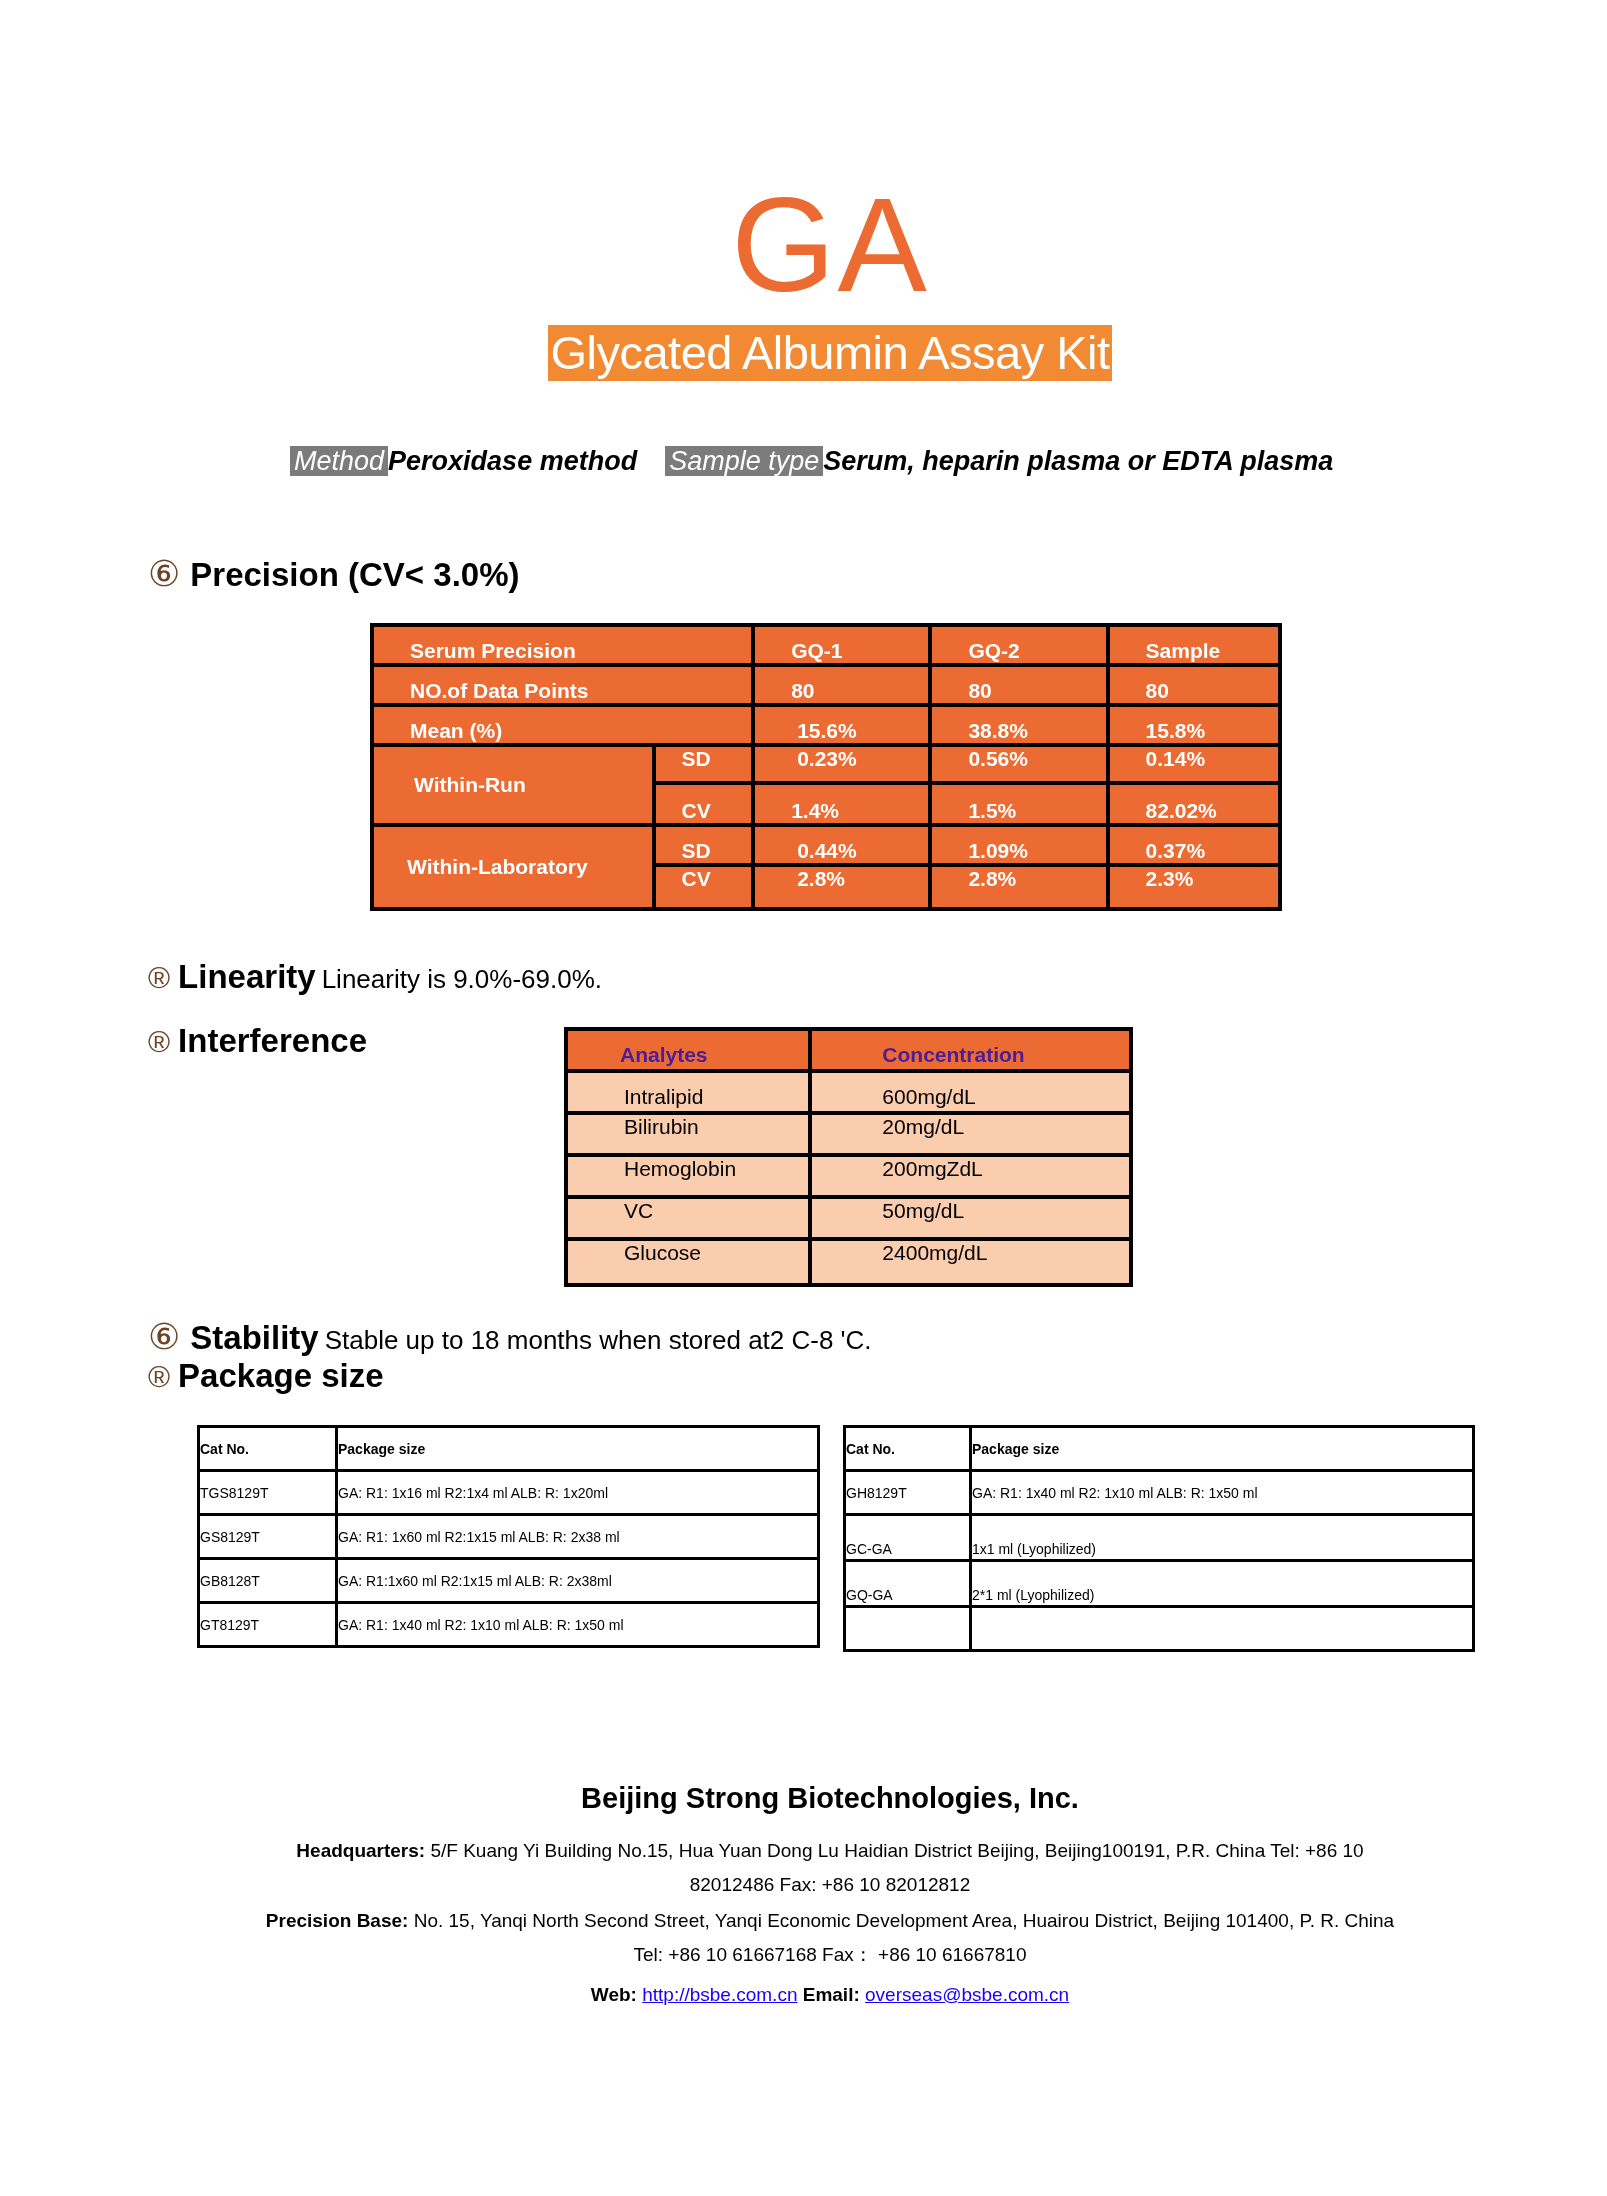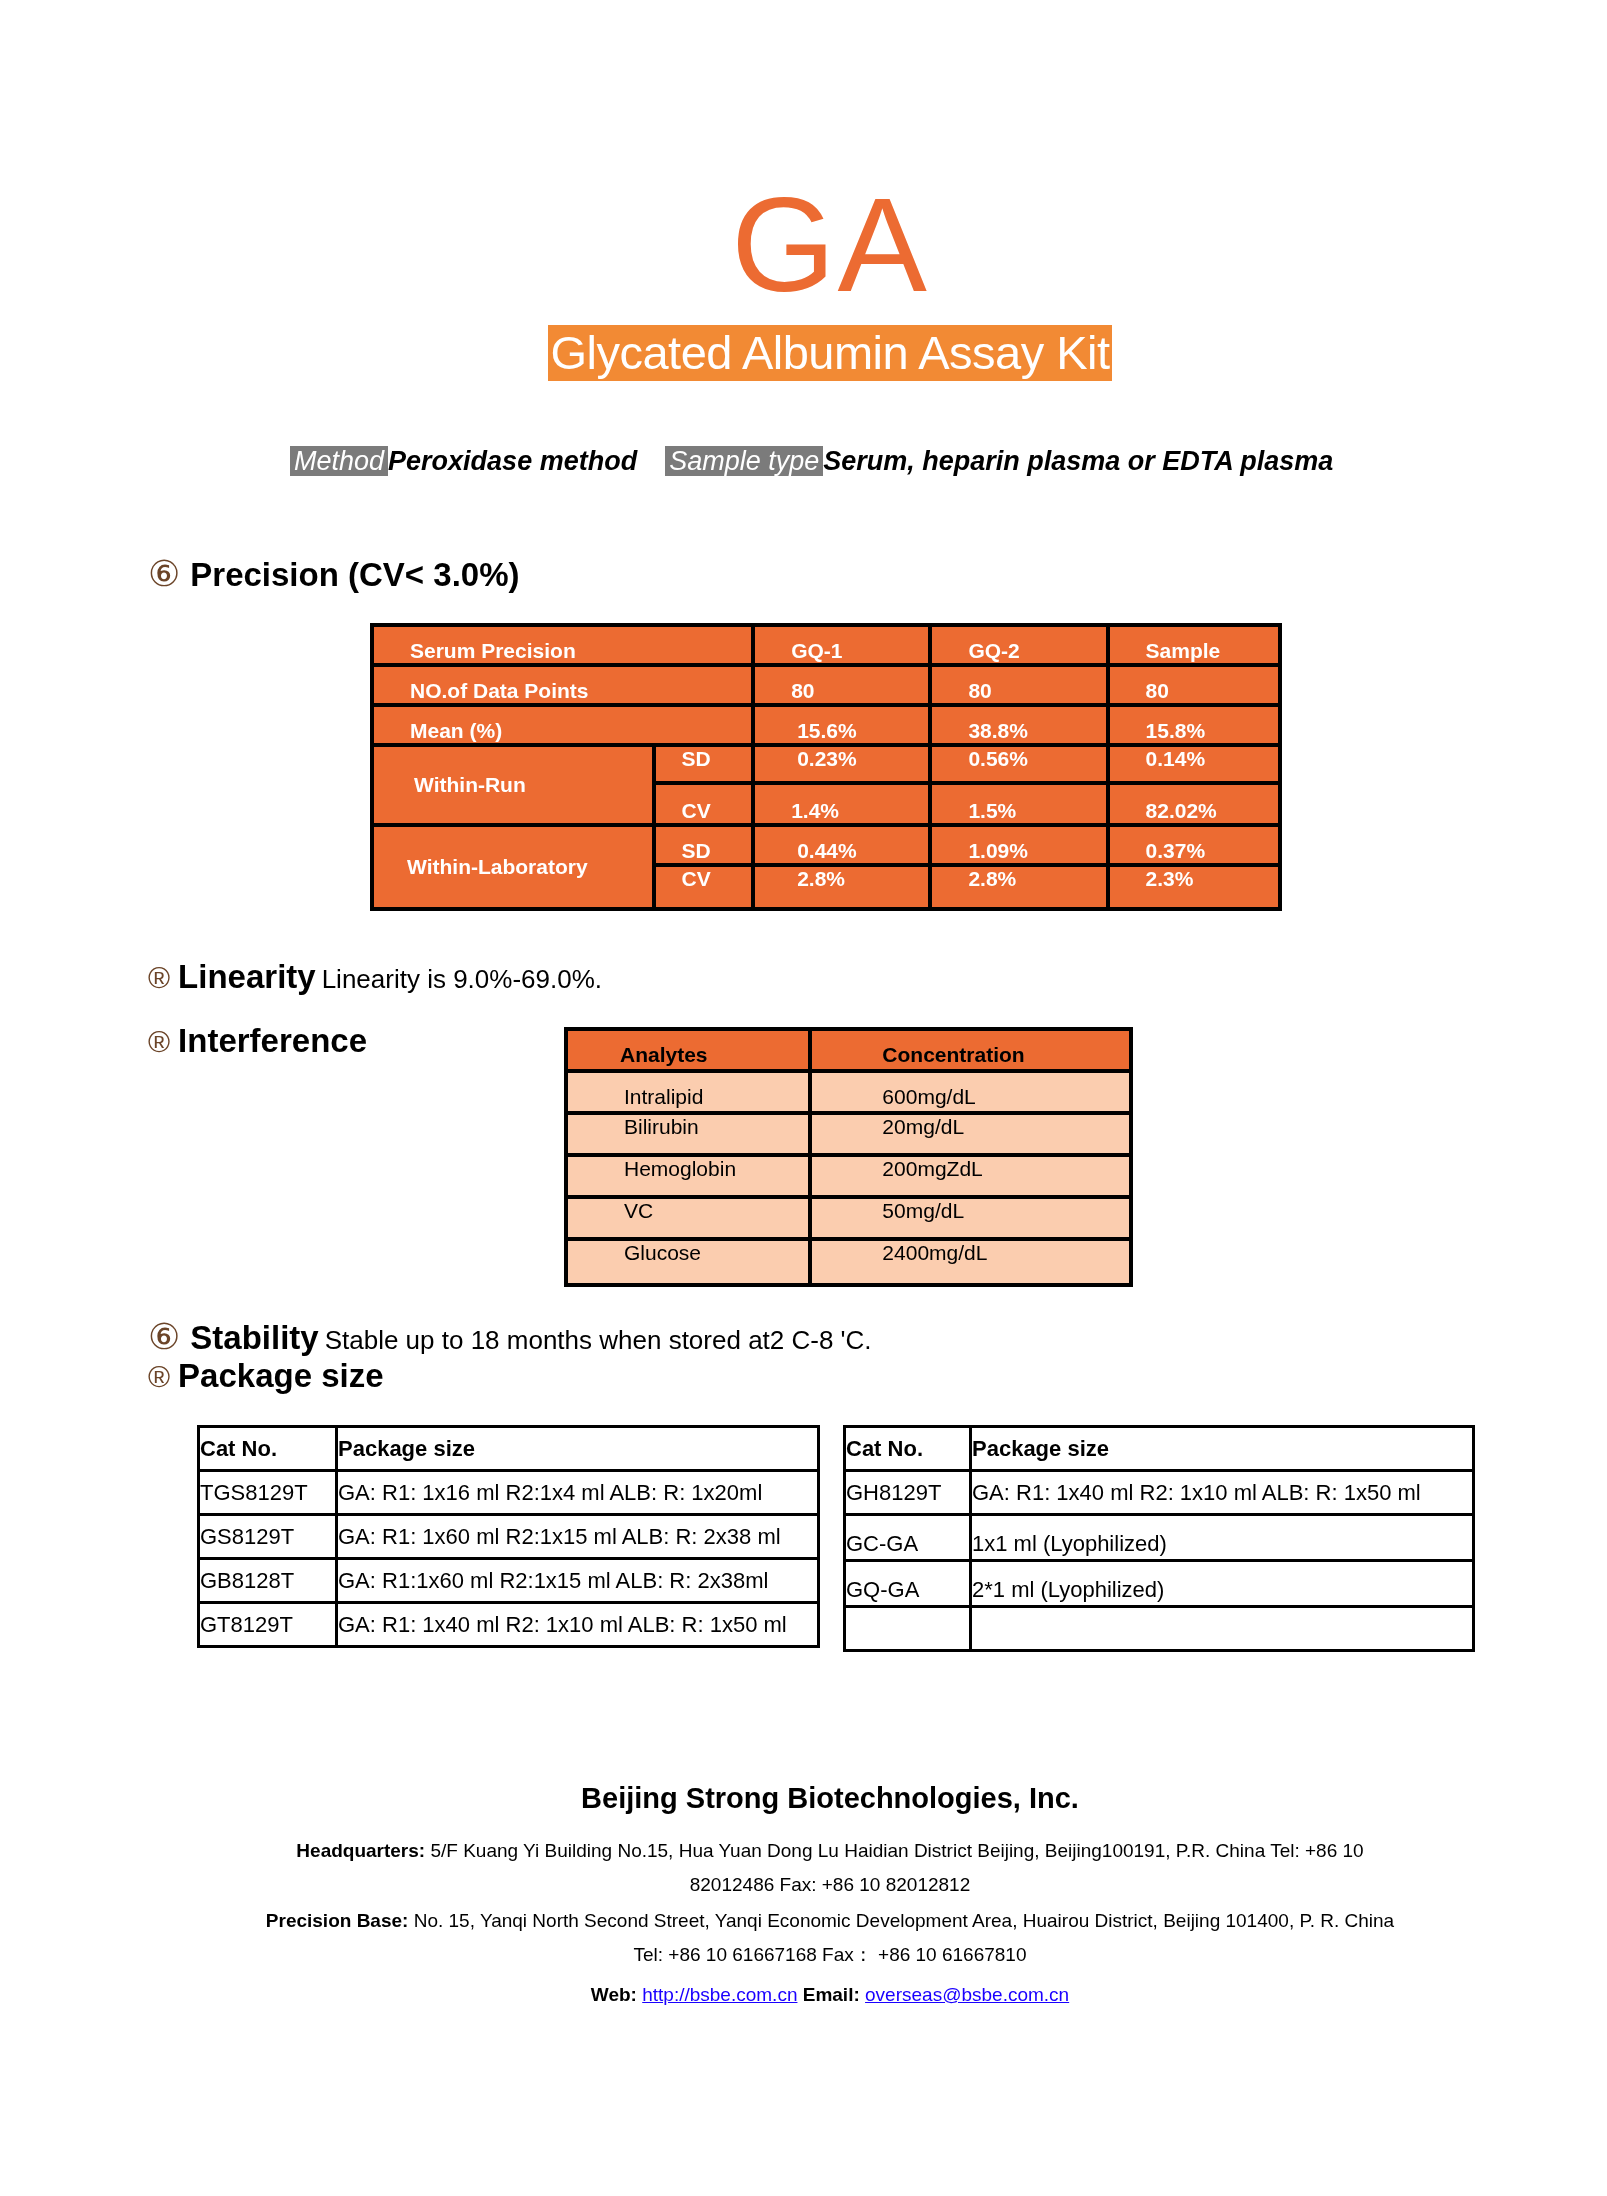--- a/index.html
+++ b/index.html
@@ -33,27 +33,27 @@
           font-weight: bold; font-size: 21px; }
   .prec td { border: 4px solid #000; padding: 0; vertical-align: bottom; }
   .prec td span { display: block; padding-left: 36px; }
   .prec .h td { height: 36px; }
   .prec .r td { height: 36px; }
   .prec .sub td { height: 34px; }
 
   
   .intf { left: 564px; top: 1027px; width: 569px; font-size: 21px; }
   .intf td { border: 4px solid #000; padding: 0; vertical-align: bottom; }
-  .intf thead td { background: #ec6b32; color: #000000; font-weight: bold; height: 38px; }
+  .intf thead td { background: #ec6b32; color: #4c1d95; font-weight: bold; height: 38px; }
   .intf tbody td { background: #fbcdaf; height: 38px; }
   .intf td span { display: block; padding-left: 52px; padding-bottom: 2px; }
   .intf td.c2 span { padding-left: 70px; }
 
   
-  .pkg { top: 1425px; font-size: 22px; }
+  .pkg { top: 1425px; font-size: 14px; }
   .pkg td { border: 3px solid #000; padding: 0; height: 41px; vertical-align: middle; white-space: nowrap; }
   .pkg thead td { font-weight: bold; border-top: 3px solid #000; }
   .pkg td.c1 { width: 135px; }
   .pkg-left { left: 197px; width: 623px; }
   .pkg-right { left: 843px; width: 632px; }
   .pkg-right td.c1 { width: 123px; }
   .pkg .low { vertical-align: bottom; padding-bottom: 2px; }
 
   
   .footer { left: 0; width: 1660px; text-align: center; }

